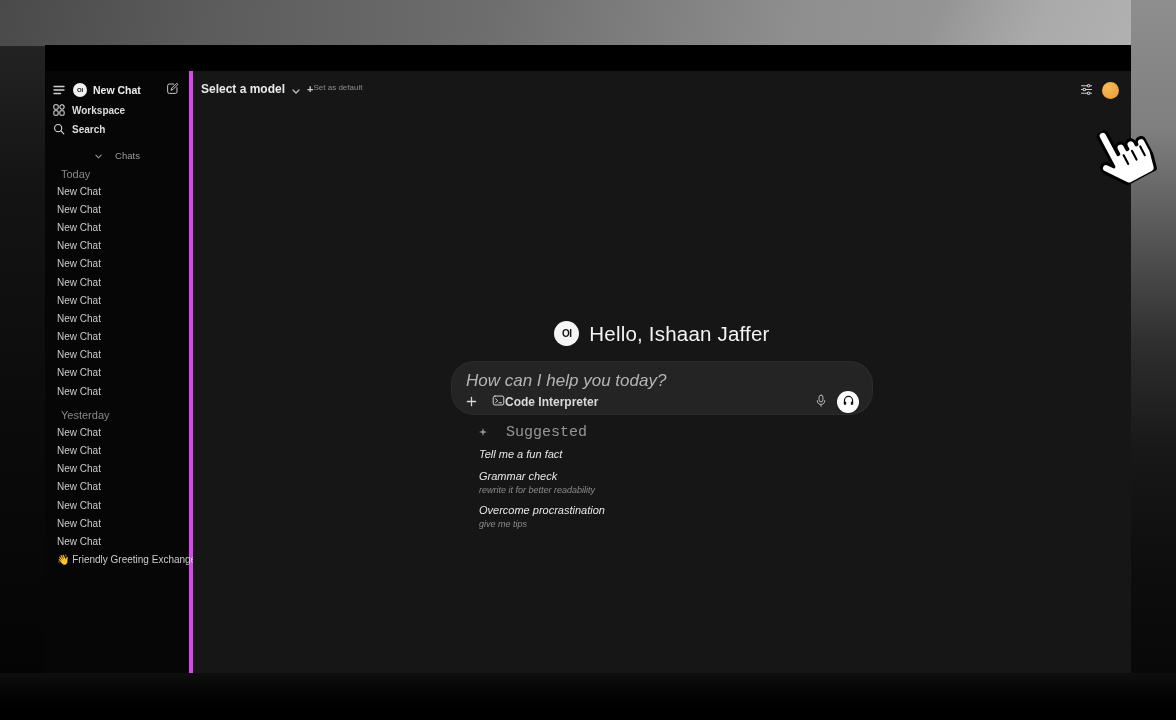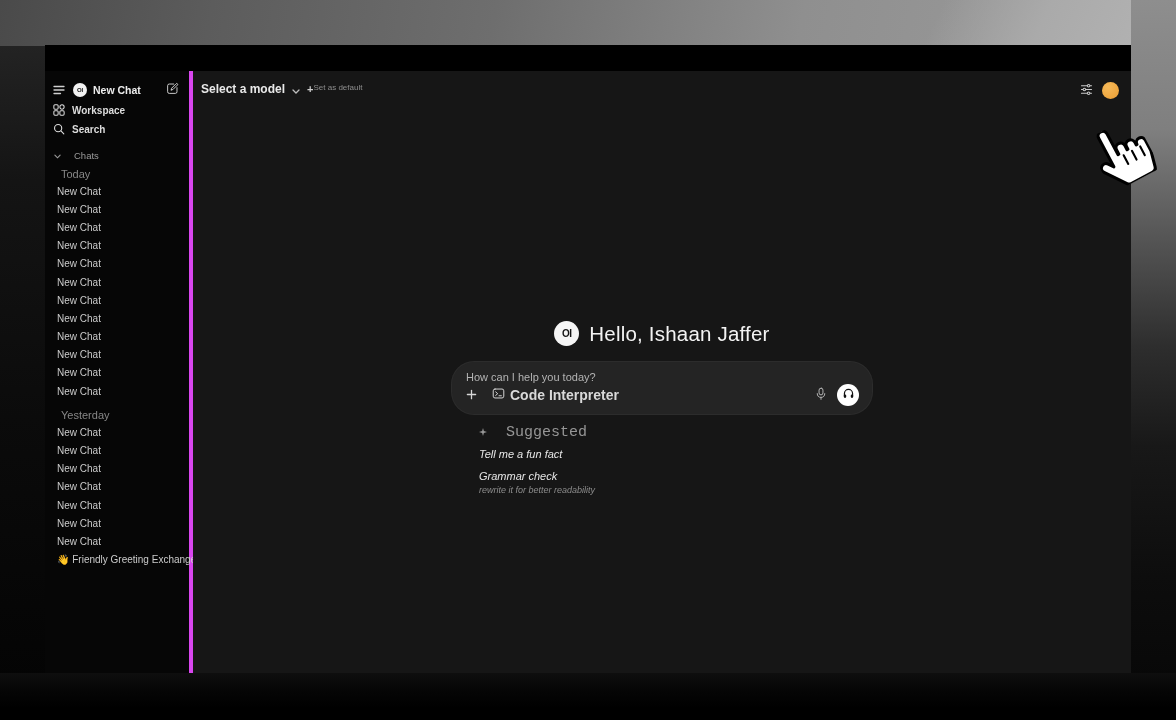--- a/index.html
+++ b/index.html
@@ -27,21 +27,21 @@
 
   
   .sidebar { width:148px; height:100%; background:#060606; border-right:4px solid #d946ef; padding-top:8px; flex:none; }
   .sb-header { display:flex; align-items:center; padding:0 10px 0 8px; height:22px; }
   .sb-header .logo { width:14px; height:14px; border-radius:50%; background:#f2f2f2; color:#111;
     font-size:6px; font-weight:bold; display:flex; align-items:center; justify-content:center; margin:0 6px 0 8px; letter-spacing:-0.2px; }
   .sb-title { font-size:10.5px; font-weight:bold; color:#ededed; flex:1; }
   .icon-btn { display:flex; align-items:center; justify-content:center; color:#cfcfcf; cursor:pointer; background:none; border:none; padding:0; }
   .sb-row { display:flex; align-items:center; gap:7px; padding:0 8px; height:19px; color:#dcdcdc; font-size:10px; font-weight:bold; cursor:pointer; }
   .sb-row svg { flex:none; }
-  .sb-chats { display:flex; align-items:center; gap:13px; padding:0 8px 0 9px; height:18px; margin-top:7px; color:#9a9a9a; font-size:9.5px; cursor:pointer; }
+  .sb-chats { display:flex; align-items:center; gap:13px; padding:0 8px 0 9px; height:18px; margin-top:7px; color:#9a9a9a; font-size:9.5px; cursor:pointer;justify-content:center; }
   .sb-group-label { font-size:11px; color:#878787; padding:0 16px; height:16px; display:flex; align-items:center; margin-top:2px; }
   .sb-group-label.later { margin-top:7px; }
   .chat-item { height:18.2px; display:flex; align-items:center; padding:0 12px; font-size:10px; color:#cbcbcb; cursor:pointer; white-space:nowrap; }
 
   
   .main { flex:1; position:relative; background:#161616; }
   .topbar { position:absolute; left:0; top:0; right:0; height:44px; padding:9px 12px 0 8px; display:flex; justify-content:space-between; align-items:flex-start; }
   .model-block { display:flex; }
   .model-row { display:flex; align-items:center; gap:7px; cursor:pointer; }
   .model-name { font-size:12px; font-weight:bold; color:#e9e9e9; }
@@ -53,23 +53,23 @@
 
   
   .hero { position:absolute; left:50%; transform:translateX(-50%); top:250px; width:420px; }
   .greet-row { display:flex; align-items:center; justify-content:center; gap:10px; margin-bottom:16px; }
   .greet-logo { width:25px; height:25px; border-radius:50%; background:#f5f5f5; color:#141414;
     font-size:10px; font-weight:bold; display:flex; align-items:center; justify-content:center; letter-spacing:-0.4px; }
   .greet-text { font-size:20.5px; color:#f3f3f3; font-weight:500; letter-spacing:0.2px; }
 
   .composer { width:420px; height:52px; background:#242424; border-radius:22px; padding:9px 13px 8px 14px;
     display:flex; flex-direction:column; justify-content:space-between; box-shadow:0 0 0 1px #2c2c2c; }
-  .composer-input { font-size:11px; color:#b4b4b4; outline:none; cursor:text; }
+  .composer-input { font-size:17px; color:#b4b4b4; outline:none; cursor:text;font-style:italic; }
   .composer-row { display:flex; align-items:center; }
-  .chip { display:flex; align-items:center; gap:5px; margin-left:15px; color:#d9d9d9; font-size:14px; font-weight:bold; cursor:pointer; }
+  .chip { display:flex; align-items:center; margin-left:15px; color:#d9d9d9; font-size:12px; font-weight:bold; cursor:pointer; }
   .composer-spacer { flex:1; }
   .hp-btn { width:22px; height:22px; border-radius:50%; background:#fff; display:flex; align-items:center; justify-content:center; margin-left:10px; cursor:pointer; border:none; }
 
   .suggested { margin:11px 0 0 27px; }
   .suggested-head { display:flex; align-items:center; gap:19px; color:#969696; font-size:15px; height:14px;font-family:Liberation Mono, monospace; }
   .sug-item { margin-top:9px; cursor:pointer;font-style:italic; }
   .sug-title { font-size:11px; color:#e6e6e6; font-weight:500; line-height:13px; }
   .sug-sub { font-size:9px; color:#8d8d8d; margin-top:2px; line-height:10px; }
 
   
@@ -264,20 +264,24 @@
               <span>Suggested</span>
             </div>
             <div id="suggestion-list">
                 <div class="sug-item">
     <div class="sug-title">Tell me a fun fact</div>
   </div>
                 <div class="sug-item">
     <div class="sug-title">Grammar check</div>
     <div class="sug-sub">rewrite it for better readability</div>
   </div>
+                <div class="sug-item">
+    <div class="sug-title">Overcome procrastination</div>
+    <div class="sug-sub">give me tips</div>
+  </div>
               </div>
           </div>
         </div>
       </div>
 
     </div>
   </div>
 
   <div class="cursor">
     <svg width="54" height="60" viewBox="0 0 448 512">

